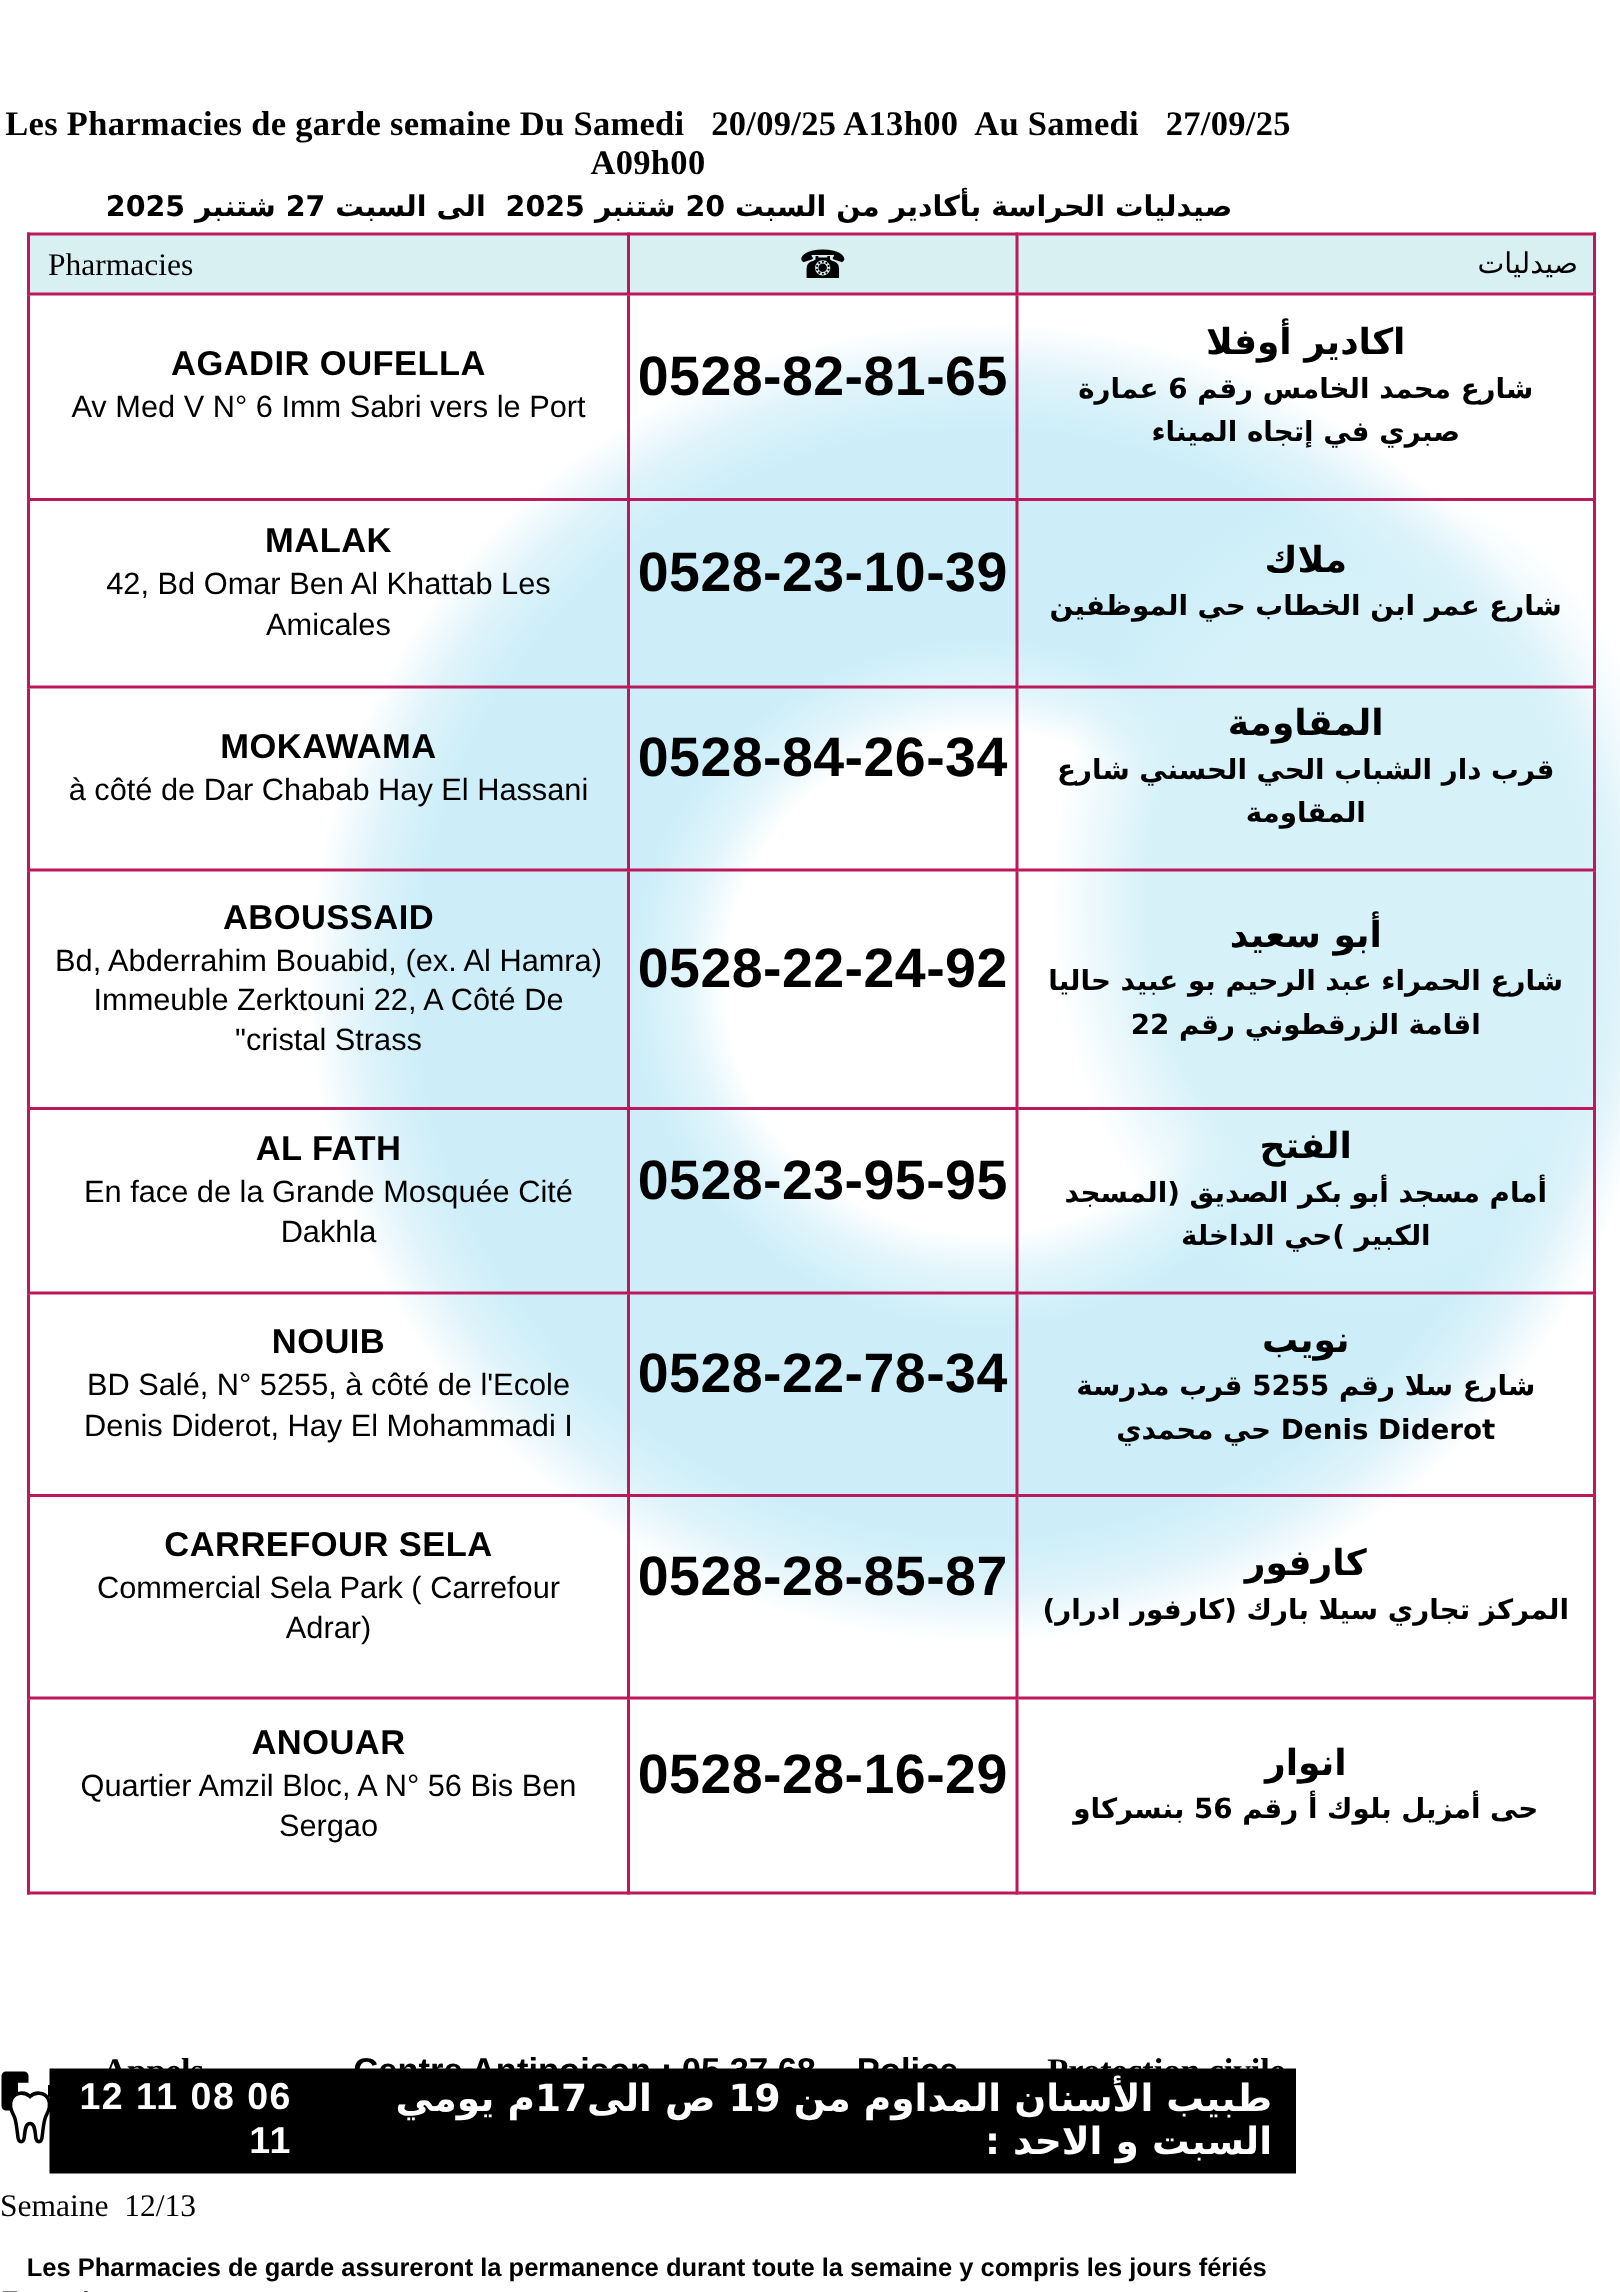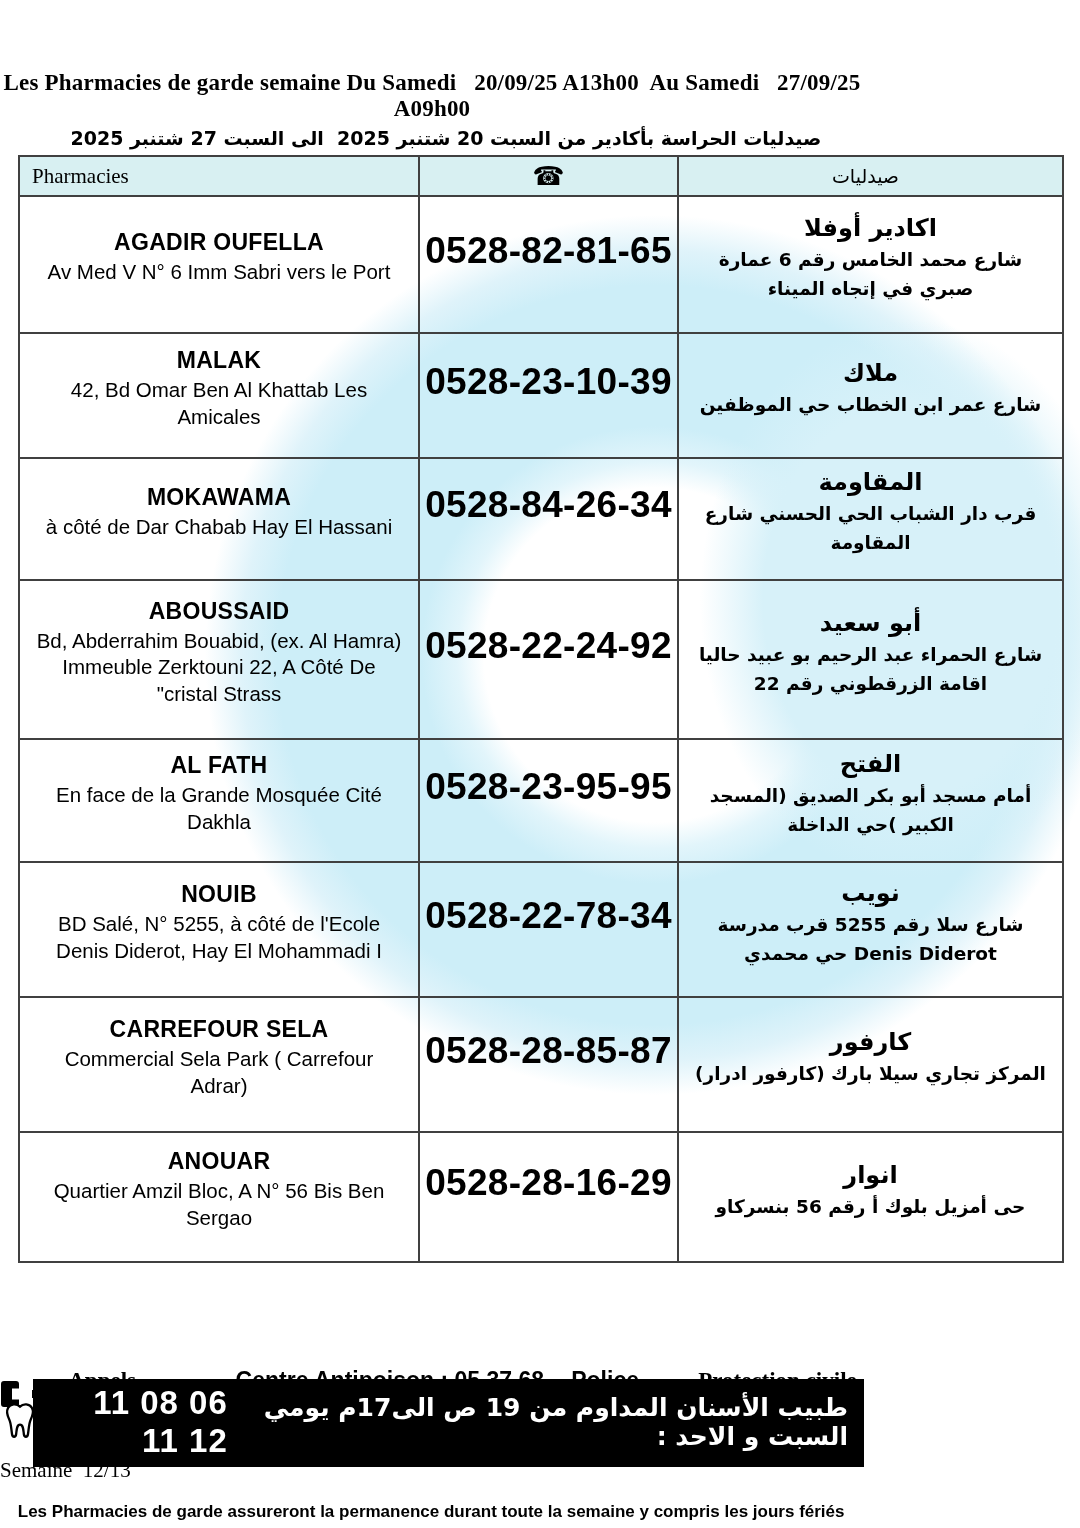--- a/index.html
+++ b/index.html
@@ -40,33 +40,33 @@
   .title-ar {
     direction: rtl; font-family: "DejaVu Sans", sans-serif;
     font-weight: bold; font-size: 19px; margin-top: 5px; white-space: pre-wrap; padding-left: 28px;
   }
 
   
   table.garde {
     position: absolute; left: 18px; top: 155px; width: 1044px;
     border-collapse: collapse; z-index: 1; table-layout: fixed;
   }
-  table.garde, table.garde td, table.garde th { border: 2px solid #404040; }
+  table.garde, table.garde td, table.garde th { border: 2px solid #be185d; }
   table.garde { border-width: 2.5px; }
   table.garde th, table.garde td { background: transparent; vertical-align: middle; }
 
   tr.head-row { height: 40px; }
   tr.head-row th { background: #d8f0f2; font-weight: normal; }
   th.h-fr {
     text-align: left; padding-left: 12px;
     font-family: "Liberation Serif", "DejaVu Serif", serif; font-size: 21px;
   }
   th.h-phone { text-align: center; font-size: 26px; line-height: 1; }
   th.h-ar {
-    text-align: center; padding-right: 10px; direction: rtl;
+    text-align: right; padding-right: 10px; direction: rtl;
     font-family: "DejaVu Sans", sans-serif; font-size: 19px;
   }
 
   td.cell-fr { text-align: center; padding: 6px 14px 20px; }
   .ph-name { font-weight: bold; font-size: 23px; letter-spacing: 0.3px; margin-bottom: 3px; }
   .ph-addr { font-size: 20.5px; line-height: 1.3; }
 
   td.cell-phone { text-align: center; }
   .phone-num { font-weight: bold; font-size: 37px; position: relative; top: -14px; letter-spacing: 0.3px; }
 
@@ -88,21 +88,21 @@
   .dentist-row {
     position: absolute; top: 1379px; left: 0; width: 100%;
     display: flex; align-items: center; justify-content: center; z-index: 2;
   }
   .tooth-wrap { position: relative; margin-right: -7px; z-index: 3; background: transparent; }
   .dentist-banner {
     background: #000000; color: #ffffff; direction: rtl;
     padding: 5px 16px 7px; display: flex; align-items: center; gap: 12px;
   }
   .dentist-banner .ar { font-family: "DejaVu Sans", sans-serif; font-weight: bold; font-size: 25px; }
-  .dentist-banner .num { font-weight: bold; font-size: 33px; letter-spacing: 1px; }
+  .dentist-banner .num { font-weight: bold; font-size: 25px; letter-spacing: 1px; }
 
   .note-line {
     position: absolute; top: 1484px; left: 0; width: 100%;
     text-align: left; z-index: 2; white-space: pre-wrap;
   }
   .note-fr { font-weight: bold; font-size: 17px; }
   .zone-label { font-family: "Liberation Serif", "DejaVu Serif", serif; font-size: 22px; }
 
   .week-line {
     position: absolute; top: 1458px; left: 0; width: 100%;

